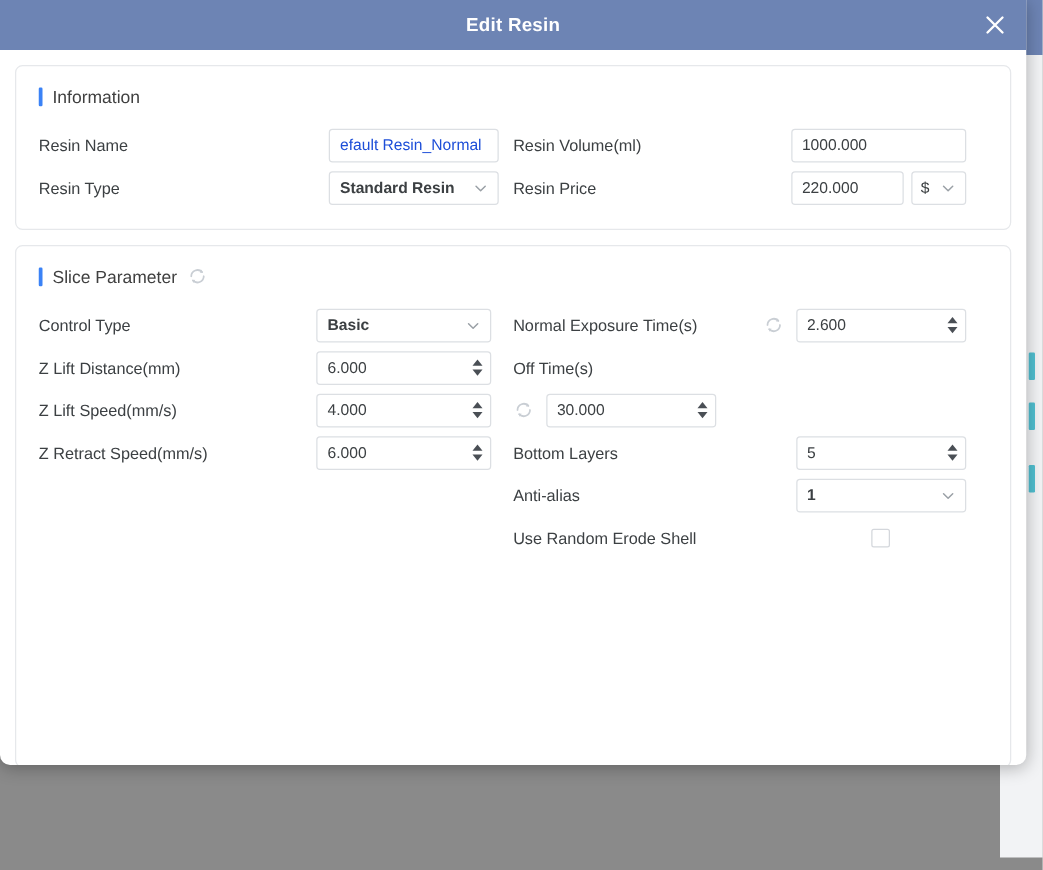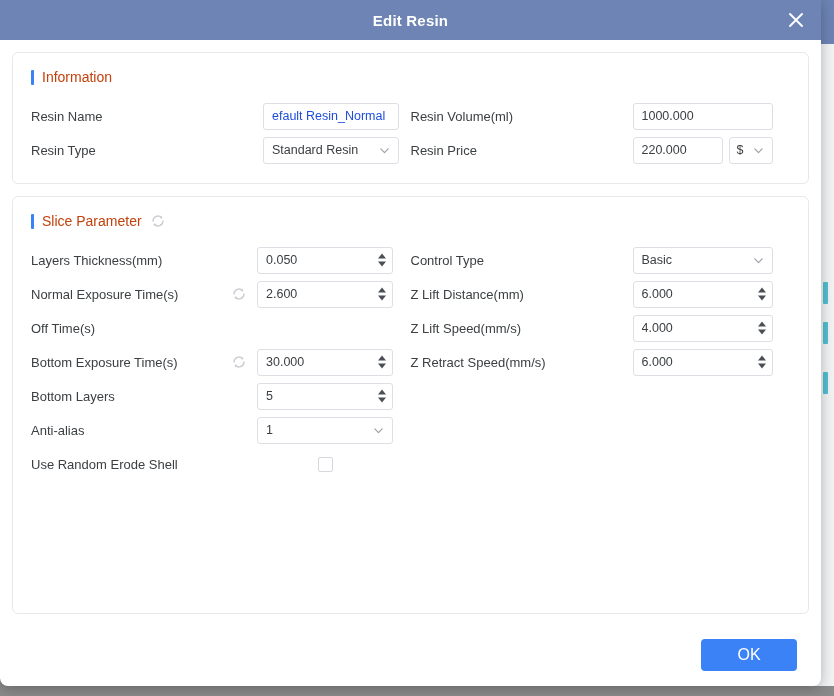--- a/index.html
+++ b/index.html
@@ -41,21 +41,21 @@
   #backdrop .bg-bottomstrip {
     position: absolute; left: 0; bottom: 0;
     width: 834px; height: 10px;
     background: #8a8a8a;
   }
 
   
   #dialog {
     position: absolute;
     left: 0; top: 0;
-    width: 821px; height: 686px;
+    width: 821px; height: 612px;
     background: #ffffff;
     border-radius: 0 0 8px 8px;
     box-shadow: 0 2px 14px rgba(0,0,0,.28);
     overflow: hidden;
   }
 
   
   .titlebar {
     position: relative;
     height: 40px;
@@ -104,21 +104,21 @@
     margin: 2px 0 14px 0;
   }
   .accent-bar {
     width: 3px; height: 15px;
     background: #3b82f6;
     border-radius: 1px;
     flex: none;
   }
   .card-title {
     font-size: 14px;
-    color: #c2410c;
+    color: #404040;
     font-weight: normal;
   }
 
   
   .grid2 {
     display: grid;
     grid-template-columns: 1fr 1fr;
     column-gap: 0px;
     row-gap: 0px;
   }
@@ -173,21 +173,21 @@
   }
   .tri-up, .tri-dn {
     width: 0; height: 0;
     border-left: 4px solid transparent;
     border-right: 4px solid transparent;
   }
   .tri-up { border-bottom: 5px solid #4a4f55; }
   .tri-dn { border-top: 5px solid #4a4f55; }
 
   
-  .sel { justify-content: space-between; cursor: pointer; }
+  .sel { justify-content: space-between; cursor: pointer; font-weight: bold; }
   .chev {
     width: 11px; height: 11px;
     flex: none;
     margin-left: 6px;
   }
   .chev svg { display: block; }
 
   
   .cur {
     width: 44px;
@@ -326,31 +326,20 @@
             <path d="M13 8 A5 5 0 0 1 4.3 11.3" stroke="#c9ced4" stroke-width="1.4" fill="none" stroke-linecap="round"></path>
             <path d="M3 8 A5 5 0 0 1 11.7 4.7" stroke="#c9ced4" stroke-width="1.4" fill="none" stroke-linecap="round"></path>
             <path d="M11.2 2.6 L12.2 4.9 L9.8 5.2 Z" fill="#c9ced4"></path>
             <path d="M4.8 13.4 L3.8 11.1 L6.2 10.8 Z" fill="#c9ced4"></path>
           </svg>
         </span>
       </div>
 
       <div class="grid2">
 
-        <div class="field col-l">
-          <span class="lbl">Layers Thickness(mm)</span>
-          <div class="reset-slot"></div>
-          <div class="ctl w136 spin">
-            <span class="val">0.050</span>
-            <span class="arrows">
-              <span class="tri-up"></span>
-              <span class="tri-dn"></span>
-            </span>
-          </div>
-        </div>
         <div class="field col-r">
           <span class="lbl">Control Type</span>
           <div class="ctl w140 sel">
             <span class="val">Basic</span>
             <span class="chev">
               <svg width="11" height="11" viewBox="0 0 12 12">
                   <path d="M2 4.3 L6 8.3 L10 4.3" stroke="#9aa0a6" stroke-width="1.3" fill="none" stroke-linecap="round" stroke-linejoin="round"></path>
                 </svg>
             </span>
           </div>
@@ -396,21 +385,20 @@
           <div class="ctl w140 spin">
             <span class="val">4.000</span>
             <span class="arrows">
               <span class="tri-up"></span>
               <span class="tri-dn"></span>
             </span>
           </div>
         </div>
 
         <div class="field col-l">
-          <span class="lbl">Bottom Exposure Time(s)</span>
           <div class="reset-slot">
             <span class="reset-ico">
               <svg width="16" height="16" viewBox="0 0 16 16">
                 <path d="M13 8 A5 5 0 0 1 4.3 11.3" stroke="#c9ced4" stroke-width="1.4" fill="none" stroke-linecap="round"></path>
                 <path d="M3 8 A5 5 0 0 1 11.7 4.7" stroke="#c9ced4" stroke-width="1.4" fill="none" stroke-linecap="round"></path>
                 <path d="M11.2 2.6 L12.2 4.9 L9.8 5.2 Z" fill="#c9ced4"></path>
                 <path d="M4.8 13.4 L3.8 11.1 L6.2 10.8 Z" fill="#c9ced4"></path>
               </svg>
             </span>
           </div>

